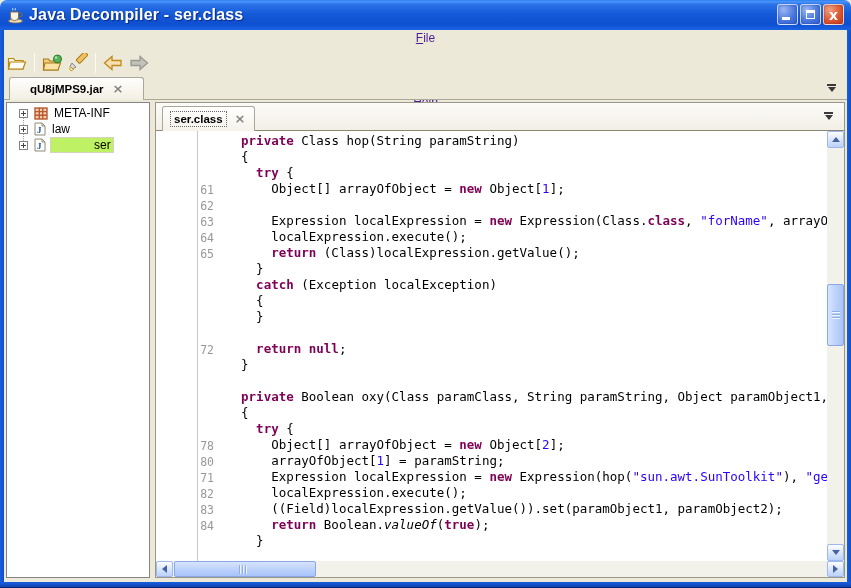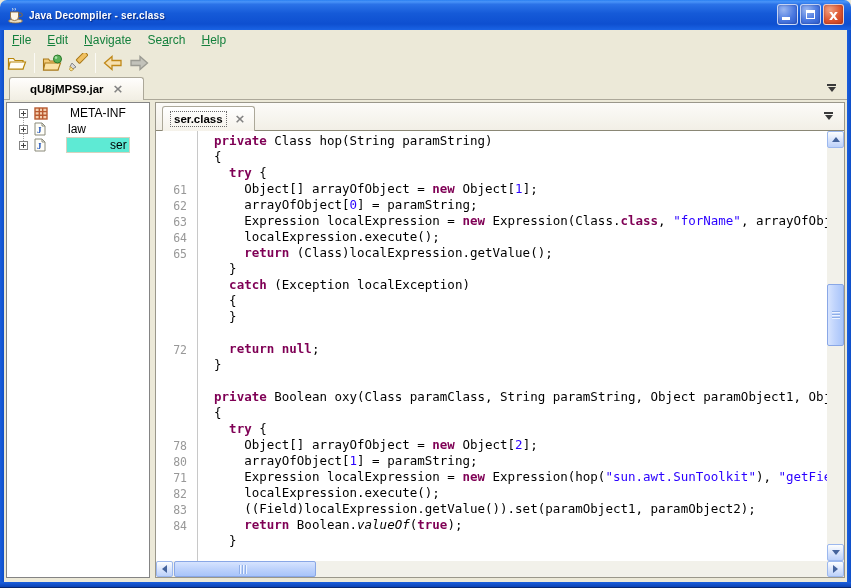--- a/index.html
+++ b/index.html
@@ -13,32 +13,32 @@
     position:absolute; left:0; top:0; width:851px; height:30px;
     border-radius:7px 7px 0 0;
     background:linear-gradient(180deg,#2a80f2 0%,#4a94f8 6%,#2b73e8 14%,#155ad8 45%,#0e4fd0 80%,#1a63e4 100%);
     display:flex; align-items:center;
   }
   .frame-side { position:absolute; top:30px; width:4px; height:552px; background:linear-gradient(90deg,#1a5edd,#0f4fc8); }
   #frame-left { left:0; } #frame-right { left:847px; }
   #frame-bottom { position:absolute; left:0; top:582px; width:851px; height:6px;
     background:linear-gradient(180deg,#1a5edd,#0c43b4); border-bottom:1px solid #06266f; }
   #title-icon { width:17px; height:17px; margin:0 5px 0 7px; flex:none; }
-  #title-text { color:#fff; font-weight:bold; font-size:10px; text-shadow:1px 1px 1px #0a2a80; letter-spacing:.2px; }
+  #title-text { color:#fff; font-weight:bold; font-size:16px; text-shadow:1px 1px 1px #0a2a80; letter-spacing:.2px; }
   #caption-buttons { position:absolute; right:7px; top:4px; display:flex; gap:2px; }
   .cap-btn { width:21px; height:21px; border-radius:3px; border:1px solid rgba(255,255,255,.7);
     display:flex; align-items:center; justify-content:center; position:relative;
     background:radial-gradient(circle at 30% 25%,#9ab6f0 0%,#4a78e0 55%,#2b58c8 100%); box-shadow:inset 0 0 2px rgba(0,0,50,.4);}
   .cap-btn.close { background:radial-gradient(circle at 30% 25%,#f0a080 0%,#dd5630 55%,#c03a18 100%); }
   .glyph-min { position:absolute; left:4px; bottom:4px; width:8px; height:3px; background:#fff; }
   .glyph-max { width:9px; height:9px; border:1px solid #fff; border-top:3px solid #fff; }
   .glyph-close { color:#fff; font-weight:bold; font-size:14px; line-height:14px; font-family:"DejaVu Sans", sans-serif; }
   
   #menubar { position:absolute; left:4px; top:30px; width:843px; height:19px; background:#ece9d8;
-    display:flex; align-items:center; font-size:12px; color:#15803d; }
+    display:flex; align-items:center; font-size:12px; color:#4c1d95;flex-direction:column; }
   .menu-item { padding:1px 8px; cursor:default; }
   .menu-item u { text-decoration:underline; }
   
   #toolbar { position:absolute; left:4px; top:49px; width:843px; height:27px; background:#ece9d8;
     display:flex; align-items:center; }
   .tb-btn { width:26px; height:24px; display:flex; align-items:center; justify-content:center; border:1px solid transparent; border-radius:2px; }
   .tb-sep { width:1px; height:20px; background:#c6c2b2; border-right:1px solid #fbfaf5; margin:0 4px; }
   
   #jarstrip { position:absolute; left:4px; top:76px; width:843px; height:24px; background:#ece9d8;
     border-bottom:1px solid #aca899; }
@@ -54,37 +54,37 @@
   
   #tree-panel { position:absolute; left:6px; top:102px; width:144px; height:476px; background:#fff;
     border:1px solid #848484; overflow:hidden; font-size:12px; }
   .tree-vline { position:absolute; left:16px; top:8px; height:36px; border-left:1px dotted #a0a0a0; }
   .tree-row { position:absolute; left:0; height:16px; display:flex; align-items:center; }
   .expand-box { position:relative; width:9px; height:9px; background:#fff; border:1px solid #848484; margin-left:12px; flex:none; z-index:2; }
   .expand-box .ph, .expand-box .pv { position:absolute; background:#444; }
   .expand-box .ph { left:1px; top:3px; width:5px; height:1px; }
   .expand-box .pv { left:3px; top:1px; width:1px; height:5px; }
   .tree-icon { margin-left:6px; flex:none; }
-  .tree-label { margin-left:20px; padding:0 2px; white-space:nowrap; }
-  .tree-label.selected { background:#5eead4; border:1px solid #d6d2be;padding-left:43px; }
+  .tree-label { margin-left:4px; padding:0 2px; white-space:nowrap; }
+  .tree-label.selected { background:#bef264; border:1px solid #d6d2be;padding-left:43px; }
   
   #editor-panel { position:absolute; left:155px; top:102px; width:690px; height:476px;
     border:1px solid #9a978a; background:#15803d; overflow:hidden; }
   #edstrip { position:absolute; left:0; top:0; width:688px; height:28px;
     background:linear-gradient(180deg,#fcfbf8 0%,#f2efe6 100%); border-bottom:1px solid #8a8775; }
   #ed-tab { left:6px; top:3px; height:25px; padding:0 8px;
     background:linear-gradient(180deg,#ffffff 0%,#f5f2ea 100%); }
   #ed-tab .tab-label { font-weight:bold; font-size:11.5px; outline:1px dotted #6a6a6a; padding:1px 3px; }
   #ed-dropdown { top:9px; }
   
   #code-area { position:absolute; left:0; top:28px; width:671px; height:430px; background:#fff; overflow:hidden; }
   #gutter-sep { position:absolute; left:41px; top:0; height:430px; width:1px; background:#c8c8c8; }
   #code-lines { position:absolute; left:0; top:2px; width:671px; }
   .code-row { display:flex; height:16px; line-height:16px; white-space:pre;
-    font-family:"DejaVu Sans Mono", monospace; font-size:12.5px; color:#000; }
+    font-family:"DejaVu Sans Mono", monospace; font-size:12.5px; color:#000;margin-left:27px; }
   .ln { width:31px; flex:none; text-align:right; font-size:11.5px; color:#989898; padding-top:1px; }
   .ct { padding-left:12px; }
   .tk-kw { color:#7f0055; font-weight:bold; }
   .tk-str { color:#2a00ff; }
   .tk-num { color:#2a00ff; }
   .tk-it { font-style:italic; }
   
   .sb-btn { position:absolute; background:linear-gradient(180deg,#fdfefe 0%,#d8e4fc 55%,#bcd1fa 100%);
     border:1px solid #9cb8ee; border-radius:2px; display:flex; align-items:center; justify-content:center; }
   .arr { width:0; height:0; }
@@ -242,21 +242,21 @@
         </div>
     </div>
 
     <div id="code-area">
       <div id="gutter-sep"></div>
       <div id="code-lines">
           <div class="code-row"><span class="ln"></span><span class="ct"><span>  </span><span class="tk-kw">private</span><span> Class hop(String paramString)</span></span></div>
           <div class="code-row"><span class="ln"></span><span class="ct"><span>  {</span></span></div>
           <div class="code-row"><span class="ln"></span><span class="ct"><span>    </span><span class="tk-kw">try</span><span> {</span></span></div>
           <div class="code-row"><span class="ln">61</span><span class="ct"><span>      Object[] arrayOfObject = </span><span class="tk-kw">new</span><span> Object[</span><span class="tk-num">1</span><span>];</span></span></div>
-          <div class="code-row"><span class="ln">62</span><span class="ct"><span>      arrayOfObject[</span><span class="tk-num">0</span><span>] = paramString;</span></span></div>
+          <div class="code-row"><span class="ln">62</span></div>
           <div class="code-row"><span class="ln">63</span><span class="ct"><span>      Expression localExpression = </span><span class="tk-kw">new</span><span> Expression(Class.</span><span class="tk-kw">class</span><span>, </span><span class="tk-str">"forName"</span><span>, arrayOfObject);</span></span></div>
           <div class="code-row"><span class="ln">64</span><span class="ct"><span>      localExpression.execute();</span></span></div>
           <div class="code-row"><span class="ln">65</span><span class="ct"><span>      </span><span class="tk-kw">return</span><span> (Class)localExpression.getValue();</span></span></div>
           <div class="code-row"><span class="ln"></span><span class="ct"><span>    }</span></span></div>
           <div class="code-row"><span class="ln"></span><span class="ct"><span>    </span><span class="tk-kw">catch</span><span> (Exception localException)</span></span></div>
           <div class="code-row"><span class="ln"></span><span class="ct"><span>    {</span></span></div>
           <div class="code-row"><span class="ln"></span><span class="ct"><span>    }</span></span></div>
           <div class="code-row"><span class="ln"></span><span class="ct"></span></div>
           <div class="code-row"><span class="ln">72</span><span class="ct"><span>    </span><span class="tk-kw">return</span><span> </span><span class="tk-kw">null</span><span>;</span></span></div>
           <div class="code-row"><span class="ln"></span><span class="ct"><span>  }</span></span></div>

